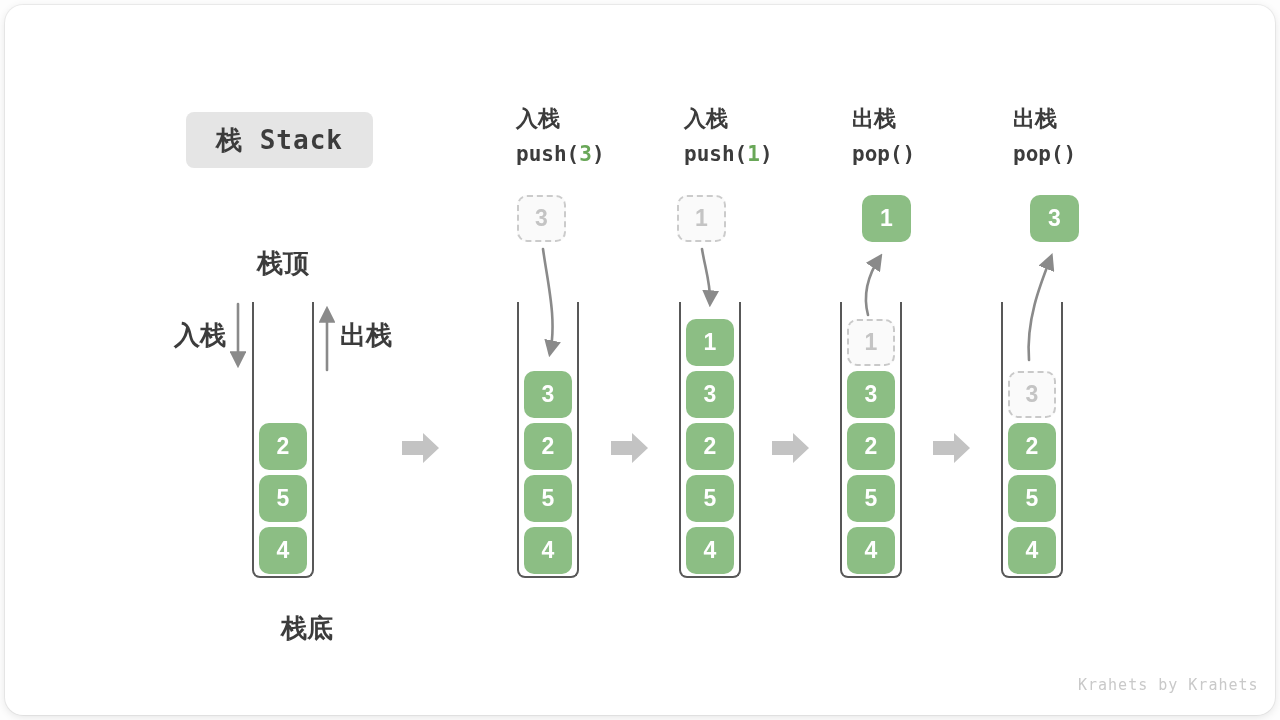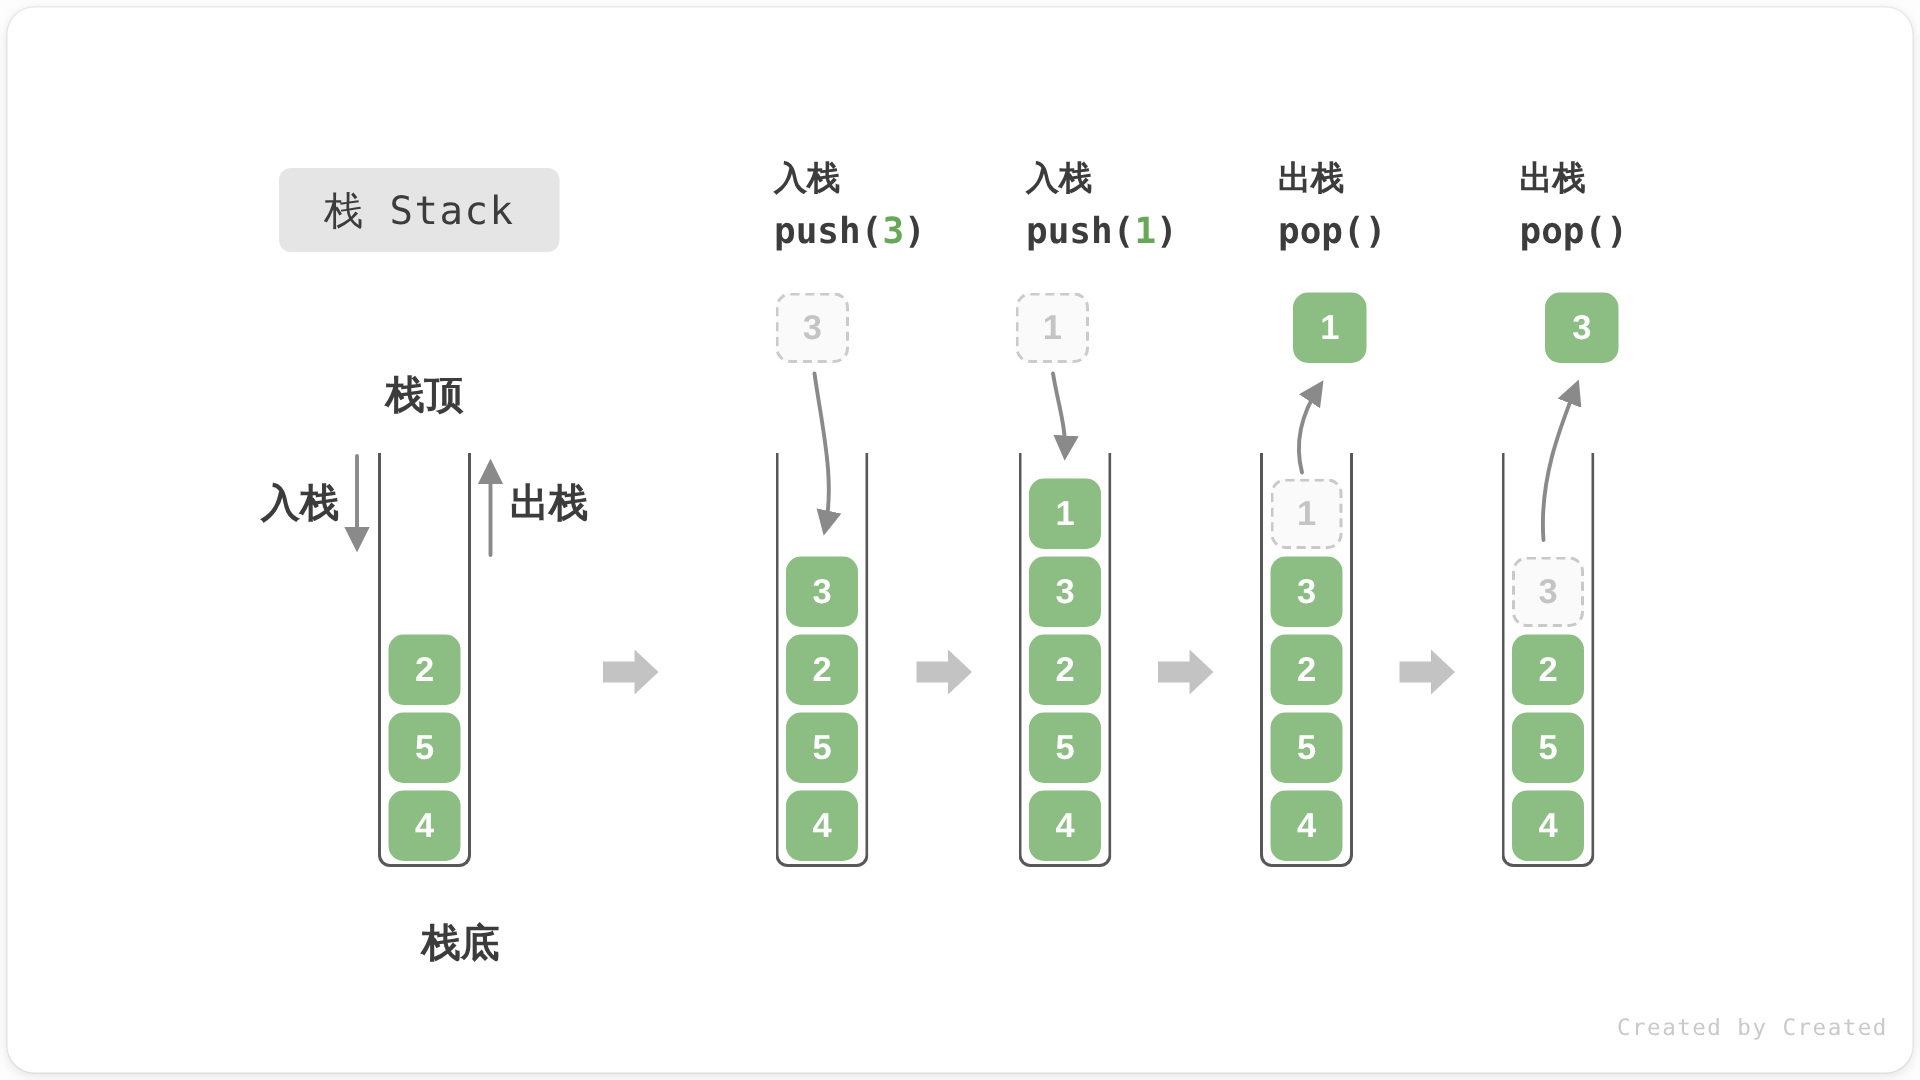--- a/index.html
+++ b/index.html
@@ -3,30 +3,30 @@
 <meta charset="utf-8">
 <style>
   html,body{margin:0;padding:0;background:#fdfdfd;}
   .canvas{position:relative;width:1280px;height:720px;overflow:hidden;
           font-family:"Liberation Sans","DejaVu Sans",sans-serif;}
   .card{position:absolute;inset:5px;background:#ffffff;border-radius:18px;
         box-shadow:0 0 0 1px rgba(0,0,0,0.05), 0 2px 8px rgba(0,0,0,0.10);}
   .title-box{position:absolute;left:186px;top:112px;width:187px;height:56px;
         background:var(--title-bg);border-radius:8px;display:flex;align-items:center;justify-content:center;
         font-family:"DejaVu Sans Mono","Liberation Mono",monospace;
-        font-size:26px;font-weight:400;color:var(--dark);letter-spacing:1px;z-index:2;}
+        font-size:26px;font-weight:700;color:var(--dark);letter-spacing:1px;z-index:2;}
   .zh-label{position:absolute;font-size:26px;font-weight:700;color:var(--dark);z-index:2;}
   .legend-top{left:233px;top:246px;width:100px;text-align:center;}
   .legend-bottom{left:233px;top:611px;width:100px;text-align:right;}
   .legend-push{left:170px;top:318px;width:56px;text-align:right;}
   .legend-pop{left:340px;top:318px;width:56px;text-align:left;}
   .op-label{position:absolute;top:106px;z-index:2;}
   .op-label .l1{font-size:22px;font-weight:700;color:var(--dark);line-height:26px;}
   .op-label .l2{margin-top:9px;font-family:"DejaVu Sans Mono","Liberation Mono",monospace;
-        font-size:24px;font-weight:600;color:var(--dark);line-height:26px;}
+        font-size:21px;font-weight:600;color:var(--dark);line-height:26px;}
   .op-label .accent{color:var(--code-green);font-weight:700;}
   .tube{position:absolute;box-sizing:border-box;border-left:2px solid #585858;
         border-right:2px solid #585858;border-bottom:2px solid #585858;
         border-radius:0 0 8px 8px;z-index:1;}
   .elem{position:absolute;width:48px;height:47px;border-radius:10px;background:var(--green);
         color:#ffffff;font-weight:700;font-size:23px;display:flex;align-items:center;
         justify-content:center;z-index:2;box-sizing:border-box;}
   .elem.ghost{background:#fafafa;border:2px dashed #c9c9c9;color:#c4c4c4;}
   .float-box{position:absolute;width:49px;height:47px;border-radius:10px;display:flex;
         align-items:center;justify-content:center;font-weight:700;font-size:23px;
@@ -126,14 +126,14 @@
         <polygon class="block" points="0,8 21,8 21,0 37,15 21,30 21,22 0,22"></polygon>
       </g>
     <g transform="translate(772,433)">
         <polygon class="block" points="0,8 21,8 21,0 37,15 21,30 21,22 0,22"></polygon>
       </g>
     <g transform="translate(933,433)">
         <polygon class="block" points="0,8 21,8 21,0 37,15 21,30 21,22 0,22"></polygon>
       </g>
   </svg>
 
-  <div class="footer">Created by Created</div>
+  <div class="footer">Krahets by Krahets</div>
 </div>
 
 </body></html>

